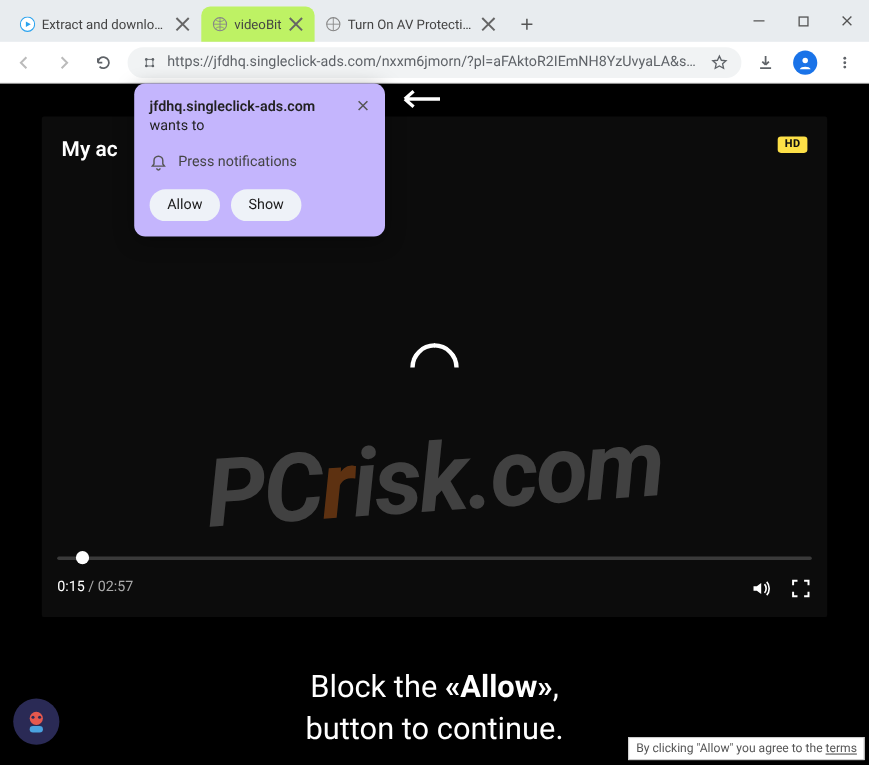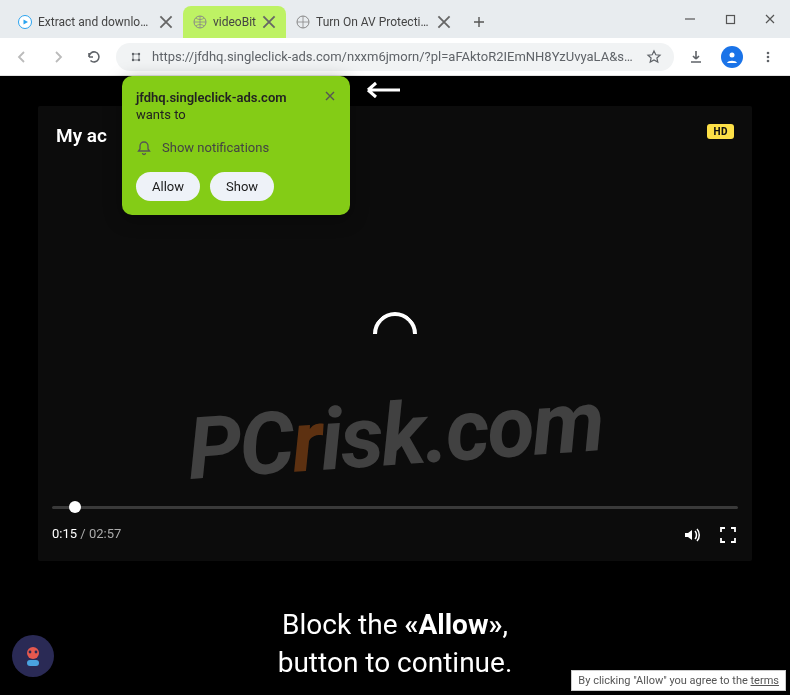--- a/index.html
+++ b/index.html
@@ -44,21 +44,21 @@
 
 .cta { position: absolute; left: 0; right: 0; top: 530px; text-align: center; color: #fff; font-size: 28px; line-height: 1.35; }
 .cta b { font-weight: 700; }
 
 .disclaimer { position: absolute; right: 4px; bottom: 4px; background: #fff; color: #555; font-size: 11px; padding: 3px 6px; border: 1px solid #ccc; }
 .disclaimer .link { text-decoration: underline; }
 
 .bot-icon { position: absolute; left: 12px; bottom: 18px; width: 42px; height: 42px; border-radius: 50%; background: #2a2a55; display: flex; align-items: center; justify-content: center; }
 
 
-.notif { position: absolute; left: 122px; top: 76px; width: 228px; background: #84cc16; border-radius: 10px; box-shadow: 0 4px 18px rgba(0,0,0,0.35); padding: 14px 14px 14px 14px; z-index: 50; }
+.notif { position: absolute; left: 122px; top: 76px; width: 228px; background: #c4b5fd; border-radius: 10px; box-shadow: 0 4px 18px rgba(0,0,0,0.35); padding: 14px 14px 14px 14px; z-index: 50; }
 .notif .head { display: flex; justify-content: space-between; align-items: flex-start; gap: 8px; }
 .notif .head .msg { font-size: 13px; color: #222; line-height: 1.3; }
 .notif .head .msg b { font-weight: 600; }
 .notif .row { display: flex; align-items: center; gap: 10px; margin-top: 16px; font-size: 13px; color: #444; }
 .notif .btns { display: flex; gap: 10px; justify-content: flex-start; margin-top: 16px; }
 .notif .pill { background: #eef2f8; border-radius: 16px; padding: 7px 16px; font-size: 13px; color: #1a1a1a; }
 
 .arrow { position: absolute; left: 360px; top: 80px; z-index: 60; }
 
 
@@ -254,21 +254,21 @@
           <path d="M2 2l8 8M10 2l-8 8" stroke="#555" stroke-width="1.4"></path>
         </svg>
       </span>
   </div>
   <div class="row">
     <span>
         <svg width="16" height="16" viewBox="0 0 16 16">
           <path d="M8 2c-2.5 0-4 2-4 4v3l-1.5 2h11L12 9V6c0-2-1.5-4-4-4zM6.5 13a1.5 1.5 0 0 0 3 0" fill="none" stroke="#555" stroke-width="1.3"></path>
         </svg>
       </span>
-    <span>Show notifications</span>
+    <span>Press notifications</span>
   </div>
   <div class="btns">
     <div class="pill">Allow</div>
     <div class="pill">Show</div>
   </div>
 </div>
 
 <div class="arrow">
   <svg width="40" height="20" viewBox="0 0 40 20">
       <path d="M40 10 H8 M8 10 L16 3 M8 10 L16 17" stroke="#fff" stroke-width="3" fill="none"></path>

